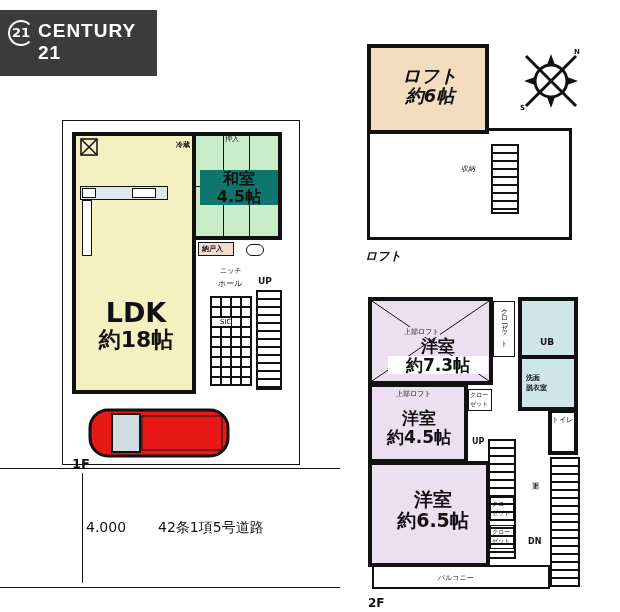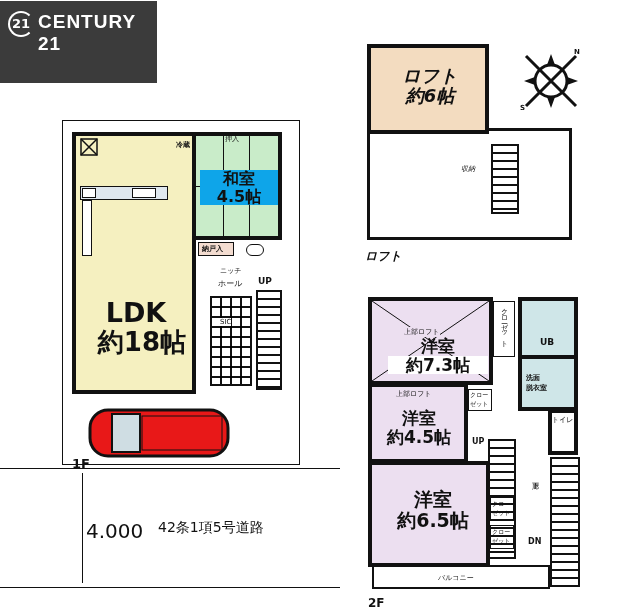--- a/index.html
+++ b/index.html
@@ -1,19 +1,19 @@
 <!DOCTYPE html>
 <html><head>
 <meta charset="utf-8">
 <style>
   html, body { margin:0; padding:0; }
   body { width:620px; height:612px; background:#ffffff; position:relative; overflow:hidden;
          font-family:"DejaVu Sans", sans-serif; color:#111; }
   .abs { position:absolute; }
-  .logo { left:0; top:1px; width:157px; height:82px; background:#3b3b3b; color:#fff; }
+  .logo { left:0; top:10px; width:157px; height:66px; background:#3b3b3b; color:#fff; }
   .logo .mark { left:8px; top:10px; width:22px; height:22px; border:2px solid #fff; border-radius:50%;
                 font-weight:bold; font-size:13px; line-height:22px; text-align:center; border-right-color:transparent; }
   .logo .brand { left:38px; top:10px; font-size:19px; font-weight:bold; letter-spacing:1px; font-family:"Liberation Sans", sans-serif; }
   .logo .sub { left:55px; top:40px; font-size:12px; font-weight:bold; letter-spacing:1px; }
   .wall { border:4px solid #111; box-sizing:border-box; }
   .thin { border:1.5px solid #111; box-sizing:border-box; }
   .room-label { font-weight:bold; text-align:center; line-height:1.1; }
   .small { font-size:7px; }
   .stairs { background:repeating-linear-gradient(to bottom,#fff 0 6px,#111 6px 8px); border:2px solid #111; box-sizing:border-box; }
   .tiles { background:
@@ -47,26 +47,26 @@
       </svg>
   </div>
 
   <div class="abs thin" style="left:20px;top:68px;width:88px;height:14px;background:#dfe7ee;"></div>
   <div class="abs thin" style="left:72px;top:70px;width:24px;height:10px;background:#fff;"></div>
   <div class="abs thin" style="left:22px;top:70px;width:14px;height:10px;background:#fff;"></div>
   <div class="abs thin" style="left:22px;top:82px;width:10px;height:56px;background:#fff;"></div>
   <div class="abs small" style="left:116px;top:22px;font-weight:bold;">冷蔵</div>
   <div class="abs room-label" style="left:26px;top:140px;width:100px;margin-top:40px;">
     <div style="font-size:27px;">LDK</div>
-    <div style="font-size:26px;text-align:right;">約18帖</div>
+    <div style="font-size:22px;">約18帖</div>
   </div>
 
   <div class="abs wall tatami" style="left:132px;top:14px;width:90px;height:108px;"></div>
   <div class="abs small" style="left:165px;top:16px;">押入</div>
-  <div class="abs room-label" style="left:140px;top:52px;width:78px;background:#0ea5e9;">
+  <div class="abs room-label" style="left:140px;top:52px;width:78px;background:#0f766e;">
     <div style="font-size:16px;">和室</div>
     <div style="font-size:16px;">4.5帖</div>
   </div>
 
   <div class="abs thin" style="left:138px;top:124px;width:36px;height:14px;background:#f3dcd0;"></div>
   <div class="abs small" style="left:142px;top:126px;font-weight:bold;">納戸入</div>
   <div class="abs thin" style="left:186px;top:126px;width:18px;height:12px;border-radius:6px;"></div>
 
   <div class="abs small" style="left:160px;top:148px;">ニッチ</div>
   <div class="abs small" style="left:158px;top:160px;font-size:8px;">ホール</div>
@@ -80,21 +80,21 @@
       <rect x="2" y="4" width="138" height="46" rx="18" fill="#e81818" stroke="#111" stroke-width="3"></rect>
       <rect x="24" y="8" width="28" height="38" fill="#cfdde3" stroke="#111" stroke-width="2"></rect>
       <rect x="54" y="10" width="80" height="34" fill="#e81818" stroke="#111" stroke-width="1"></rect>
     </svg>
   </div>
   <div class="abs" style="left:12px;top:338px;font-size:13px;font-weight:bold;">1F</div>
 </div>
 
 <div class="abs" style="left:0;top:468px;width:340px;height:118px;border-top:1.5px solid #111;border-bottom:1.5px solid #111;">
   <div class="abs" style="left:82px;top:4px;width:1px;height:110px;background:#111;"></div>
-  <div class="abs" style="left:86px;top:50px;font-size:20px;">4.000</div>
+  <div class="abs" style="left:86px;top:50px;font-size:14px;">4.000</div>
   <div class="abs" style="left:158px;top:50px;font-size:14px;">42条1項5号道路</div>
 </div>
 
 <div class="abs" style="left:365px;top:44px;width:215px;height:200px;font-style:italic;">
   <div class="abs thin" style="left:2px;top:84px;width:205px;height:112px;border-width:3px;"></div>
   <div class="abs wall" style="left:2px;top:0;width:122px;height:90px;background:#f3dcc0;"></div>
   <div class="abs room-label" style="left:10px;top:22px;width:110px;">
     <div style="font-size:18px;">ロフト</div>
     <div style="font-size:18px;">約6帖</div>
   </div>

